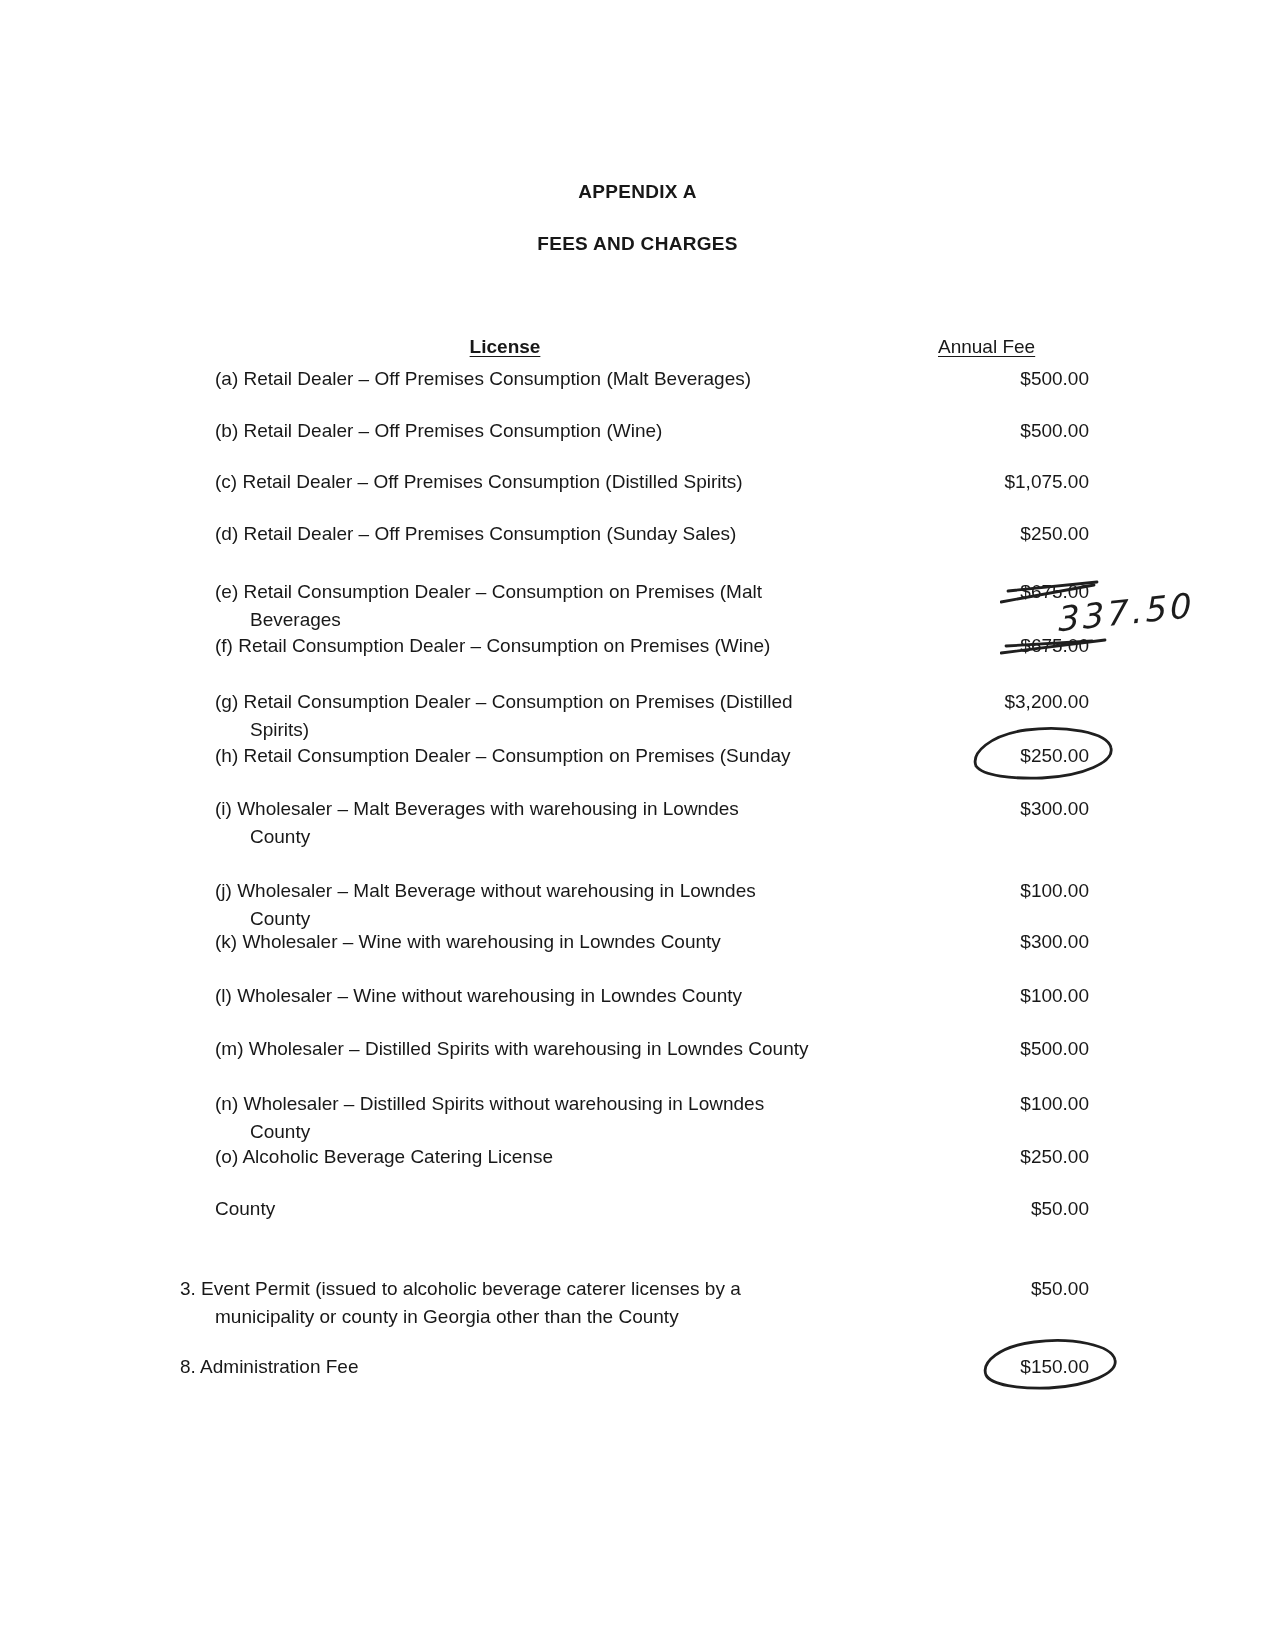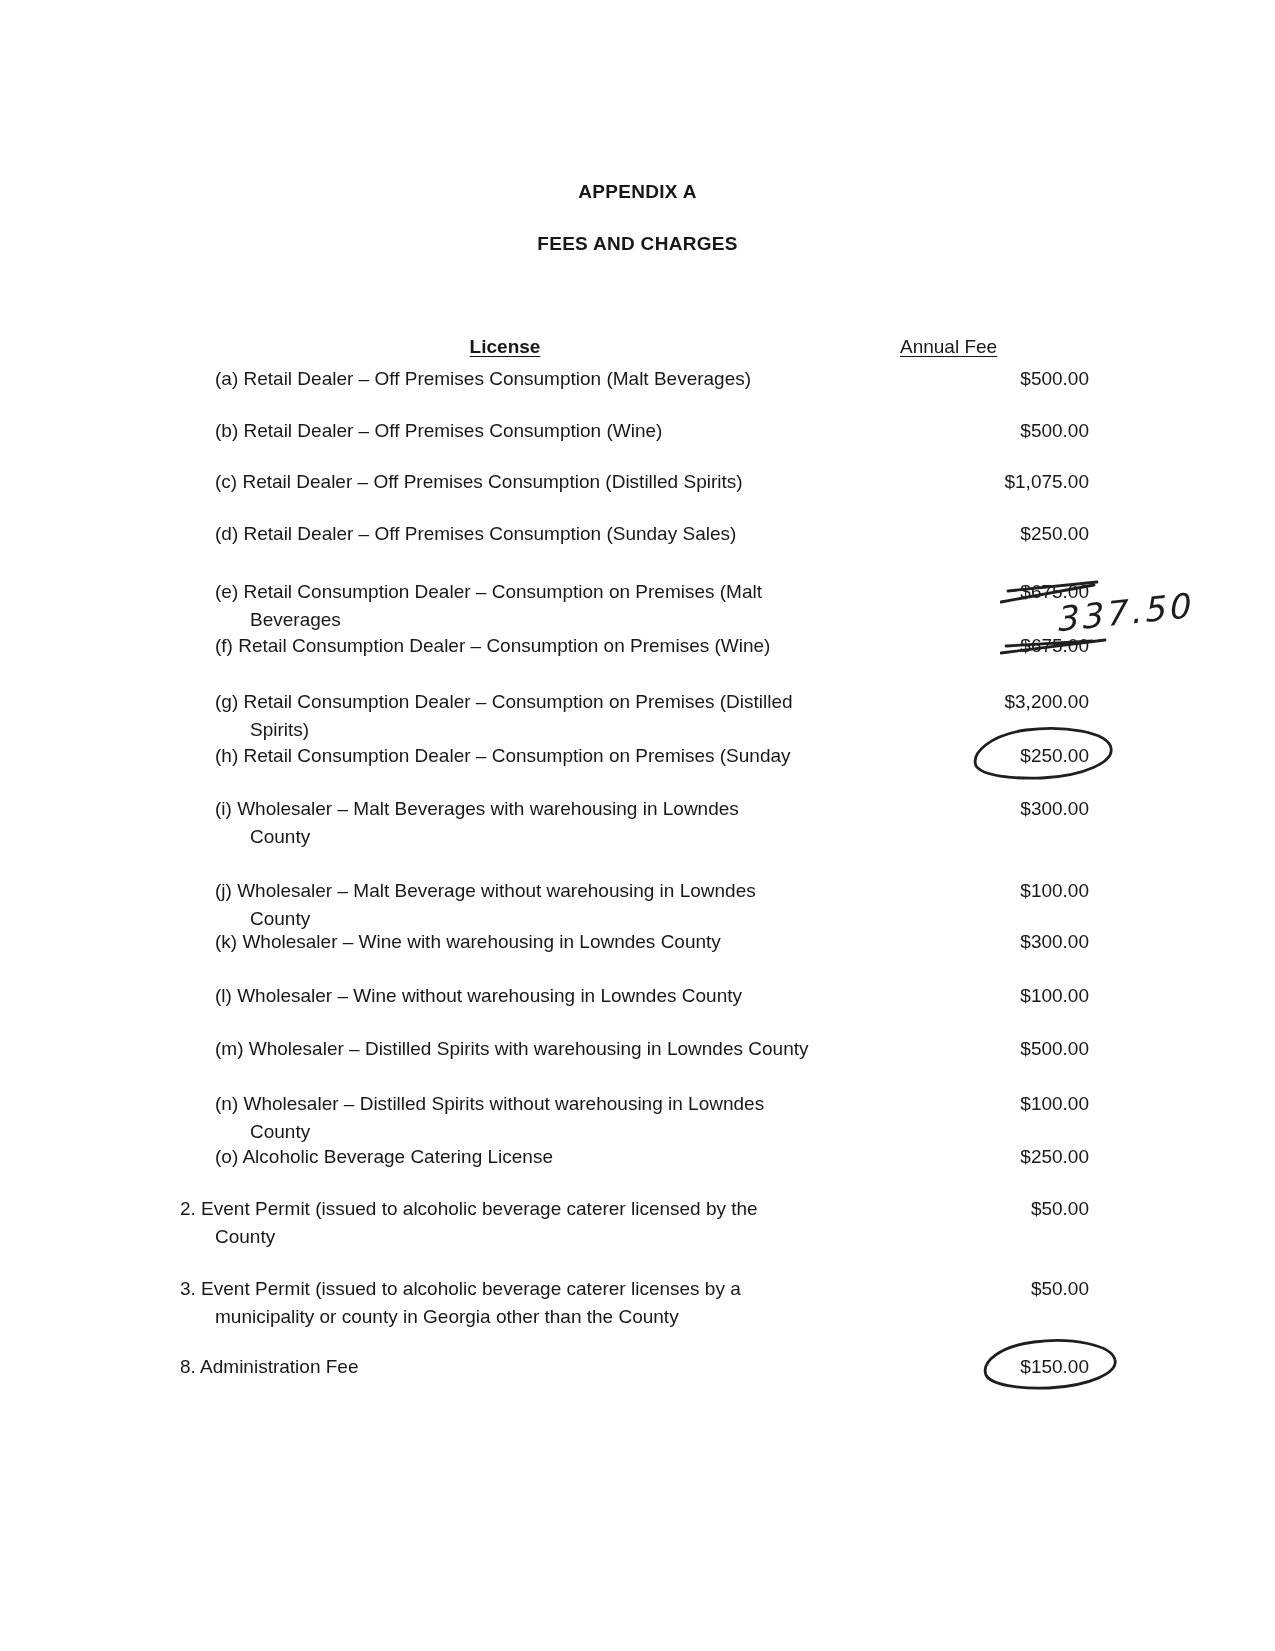--- a/index.html
+++ b/index.html
@@ -43,21 +43,21 @@
 
 <div class="page">
 
   <div class="doc-title" style="top:181px;">APPENDIX A</div>
 
   <div class="doc-title" style="top:233px;">FEES AND CHARGES</div>
 
 
   <div class="col-header license" style="left:415px;top:336px;">License</div>
 
-  <div class="col-header" style="left:900px;top:336px;">Annual Fee</div>
+  <div class="col-header" style="left:938px;top:336px;">Annual Fee</div>
 
   <div id="rows-container">
       <div class="feerow" style="top: 365px;">
         <div class="lab" style="left: 215px;">
           <div>(a) Retail Dealer – Off Premises Consumption (Malt Beverages)</div>
         </div>
         <div class="fee">$500.00</div>
       </div>
       <div class="feerow" style="top: 417px;">
         <div class="lab" style="left: 215px;">
@@ -143,21 +143,20 @@
         <div class="fee">$100.00</div>
       </div>
       <div class="feerow" style="top: 1143px;">
         <div class="lab" style="left: 215px;">
           <div>(o) Alcoholic Beverage Catering License</div>
         </div>
         <div class="fee">$250.00</div>
       </div>
       <div class="feerow" style="top: 1195px;">
         <div class="lab" style="left: 180px;">
-          <div>2. Event Permit (issued to alcoholic beverage caterer licensed by the</div>
           <div class="cont">County</div>
         </div>
         <div class="fee">$50.00</div>
       </div>
       <div class="feerow" style="top: 1275px;">
         <div class="lab" style="left: 180px;">
           <div>3. Event Permit (issued to alcoholic beverage caterer licenses by a</div>
           <div class="cont">municipality or county in Georgia other than the County</div>
         </div>
         <div class="fee">$50.00</div>

